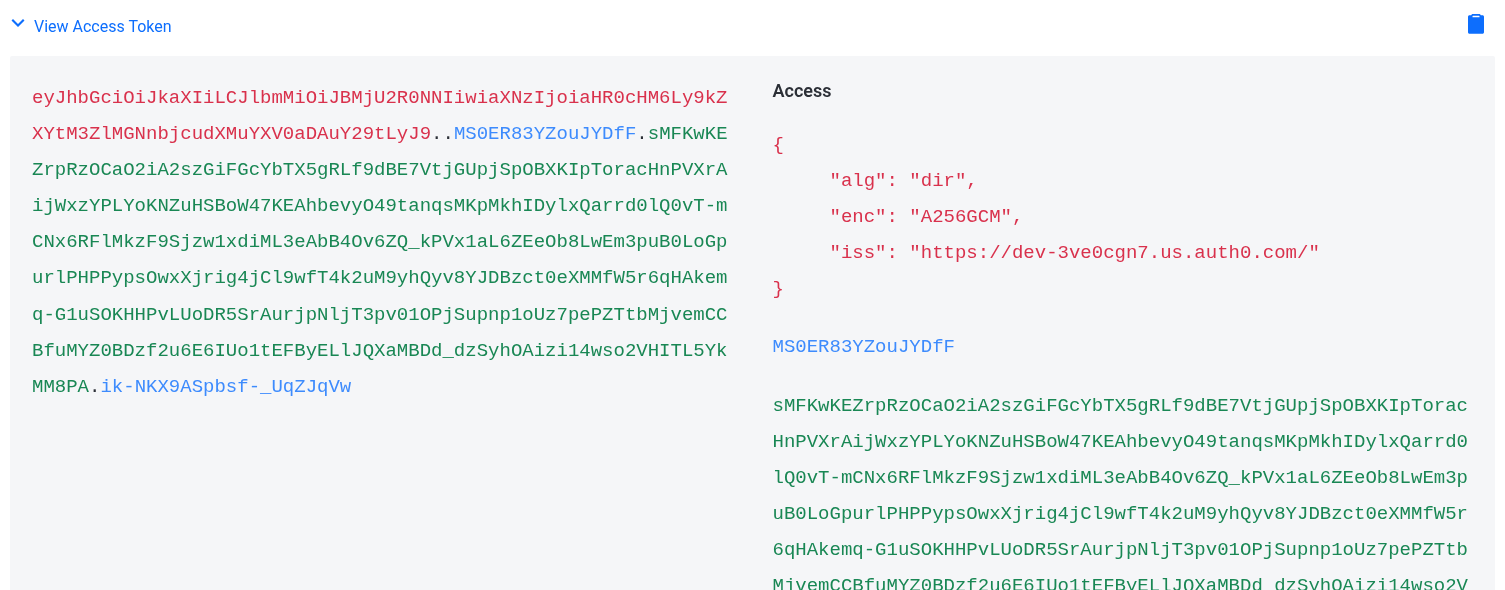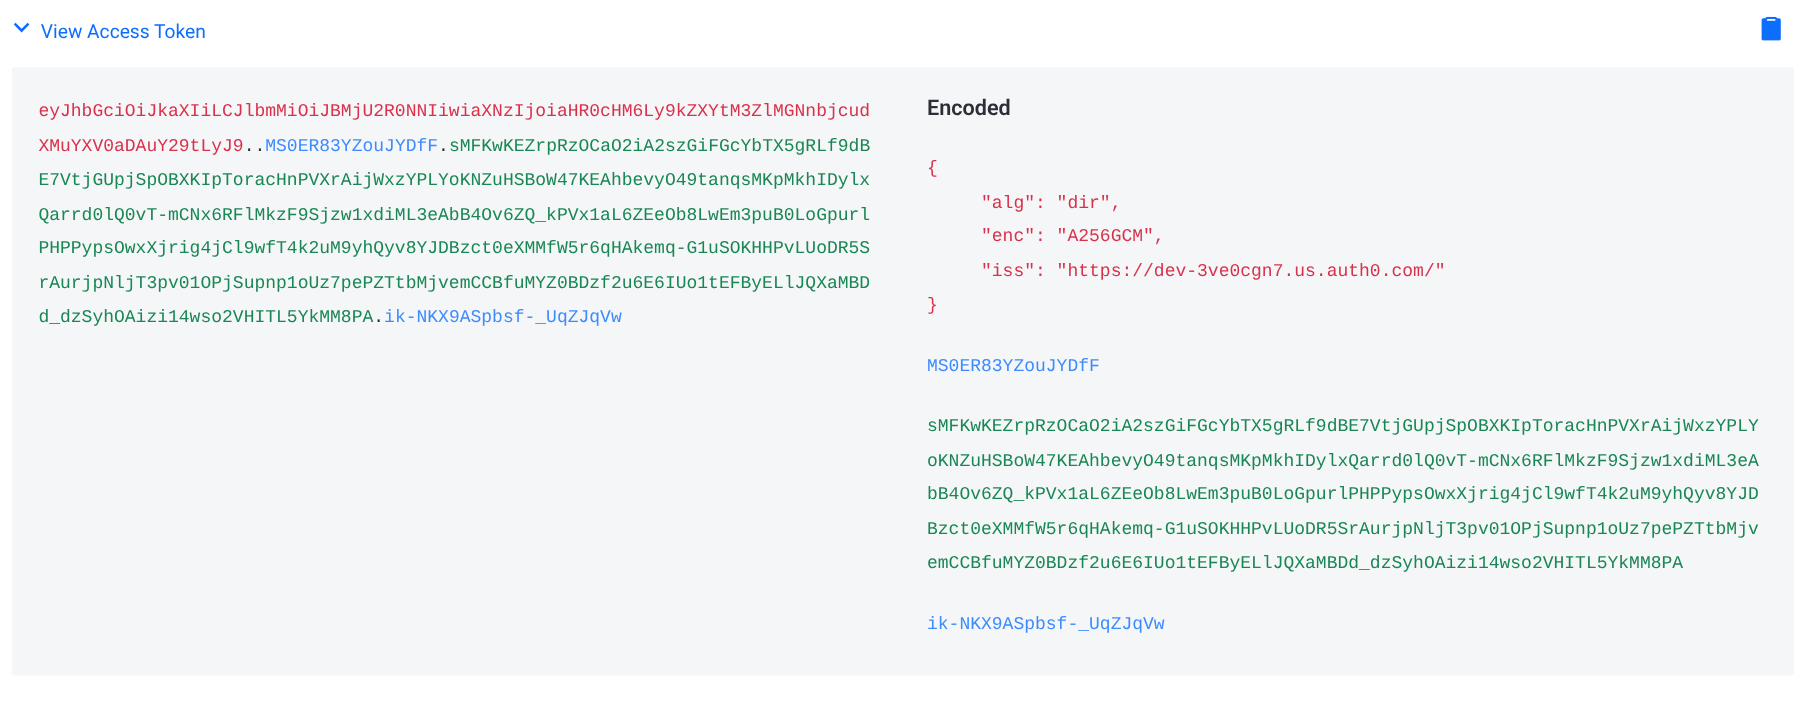--- a/index.html
+++ b/index.html
@@ -35,21 +35,21 @@
   }
   .col { flex: 1; min-width: 0; }
   .col h3 {
     font-size: 18px;
     font-weight: 600;
     color: #2b2f36;
     margin-bottom: 26px;
   }
   .code {
     font-family: "SFMono-Regular", Consolas, "Liberation Mono", Menlo, monospace;
-    font-size: 15px;
+    font-size: 19px;
     line-height: 1.9;
     word-break: break-all;
     overflow-wrap: anywhere;
   }
   .red   { color: #d9314c; }
   .blue  { color: #3d8bfd; }
   .green { color: #198754; }
   .black { color: #2b2f36; }
   .decoded-block { margin-bottom: 22px; }
   .decoded-json { white-space: pre; color: #d9314c; }
@@ -75,21 +75,21 @@
 
 <div class="panel">
 
   <div class="col">
     <div class="code">
       <span class="red">eyJhbGciOiJkaXIiLCJlbmMiOiJBMjU2R0NNIiwiaXNzIjoiaHR0cHM6Ly9kZXYtM3ZlMGNnbjcudXMuYXV0aDAuY29tLyJ9</span><span class="black">..</span><span class="blue">MS0ER83YZouJYDfF</span><span class="black">.</span><span class="green">sMFKwKEZrpRzOCaO2iA2szGiFGcYbTX5gRLf9dBE7VtjGUpjSpOBXKIpToracHnPVXrAijWxzYPLYoKNZuHSBoW47KEAhbevyO49tanqsMKpMkhIDylxQarrd0lQ0vT-mCNx6RFlMkzF9Sjzw1xdiML3eAbB4Ov6ZQ_kPVx1aL6ZEeOb8LwEm3puB0LoGpurlPHPPypsOwxXjrig4jCl9wfT4k2uM9yhQyv8YJDBzct0eXMMfW5r6qHAkemq-G1uSOKHHPvLUoDR5SrAurjpNljT3pv01OPjSupnp1oUz7pePZTtbMjvemCCBfuMYZ0BDzf2u6E6IUo1tEFByELlJQXaMBDd_dzSyhOAizi14wso2VHITL5YkMM8PA</span><span class="black">.</span><span class="blue">ik-NKX9ASpbsf-_UqZJqVw</span>
     </div>
   </div>
 
   <div class="col">
-    <h3>Encoded</h3>
+    <h3>Access</h3>
 
     <div class="code decoded-block decoded-json red">{
      "alg": "dir",
      "enc": "A256GCM",
      "iss": "https://dev-3ve0cgn7.us.auth0.com/"
 }</div>
 
     <div class="code decoded-block blue">MS0ER83YZouJYDfF</div>
 
     <div class="code decoded-block green">sMFKwKEZrpRzOCaO2iA2szGiFGcYbTX5gRLf9dBE7VtjGUpjSpOBXKIpToracHnPVXrAijWxzYPLYoKNZuHSBoW47KEAhbevyO49tanqsMKpMkhIDylxQarrd0lQ0vT-mCNx6RFlMkzF9Sjzw1xdiML3eAbB4Ov6ZQ_kPVx1aL6ZEeOb8LwEm3puB0LoGpurlPHPPypsOwxXjrig4jCl9wfT4k2uM9yhQyv8YJDBzct0eXMMfW5r6qHAkemq-G1uSOKHHPvLUoDR5SrAurjpNljT3pv01OPjSupnp1oUz7pePZTtbMjvemCCBfuMYZ0BDzf2u6E6IUo1tEFByELlJQXaMBDd_dzSyhOAizi14wso2VHITL5YkMM8PA</div>

